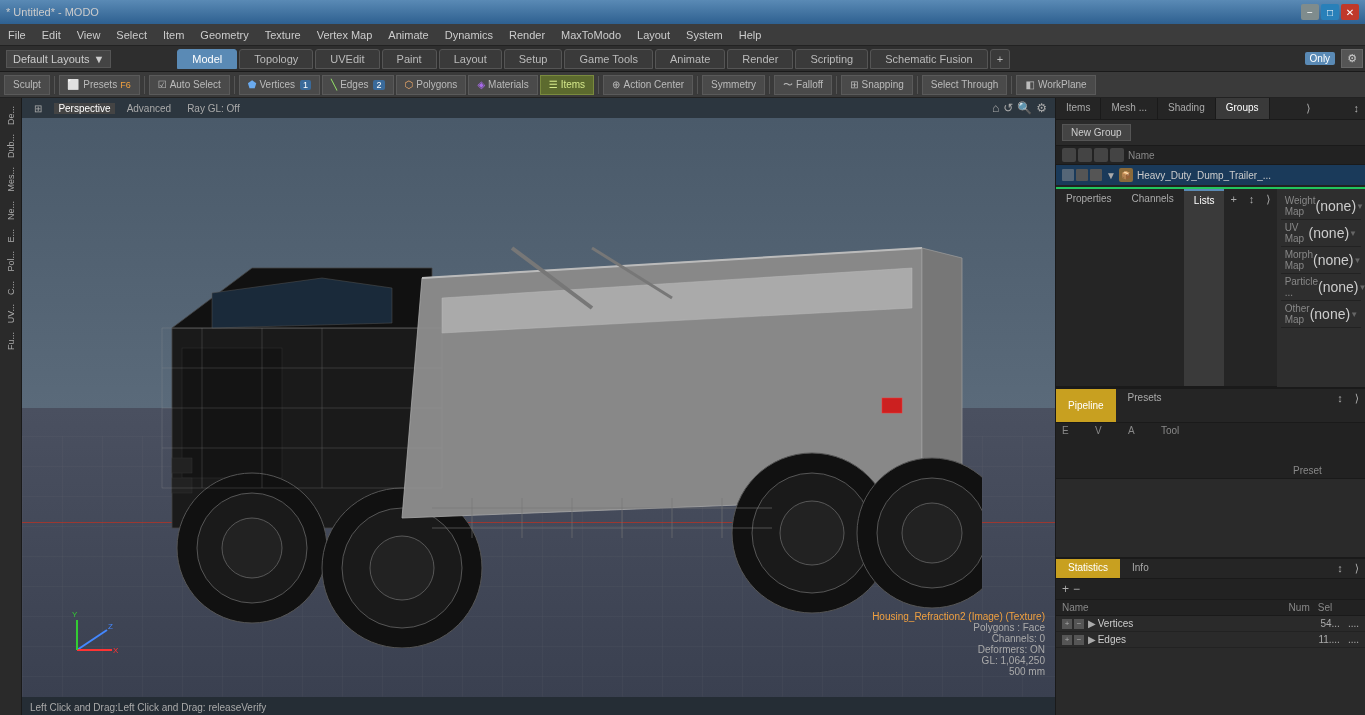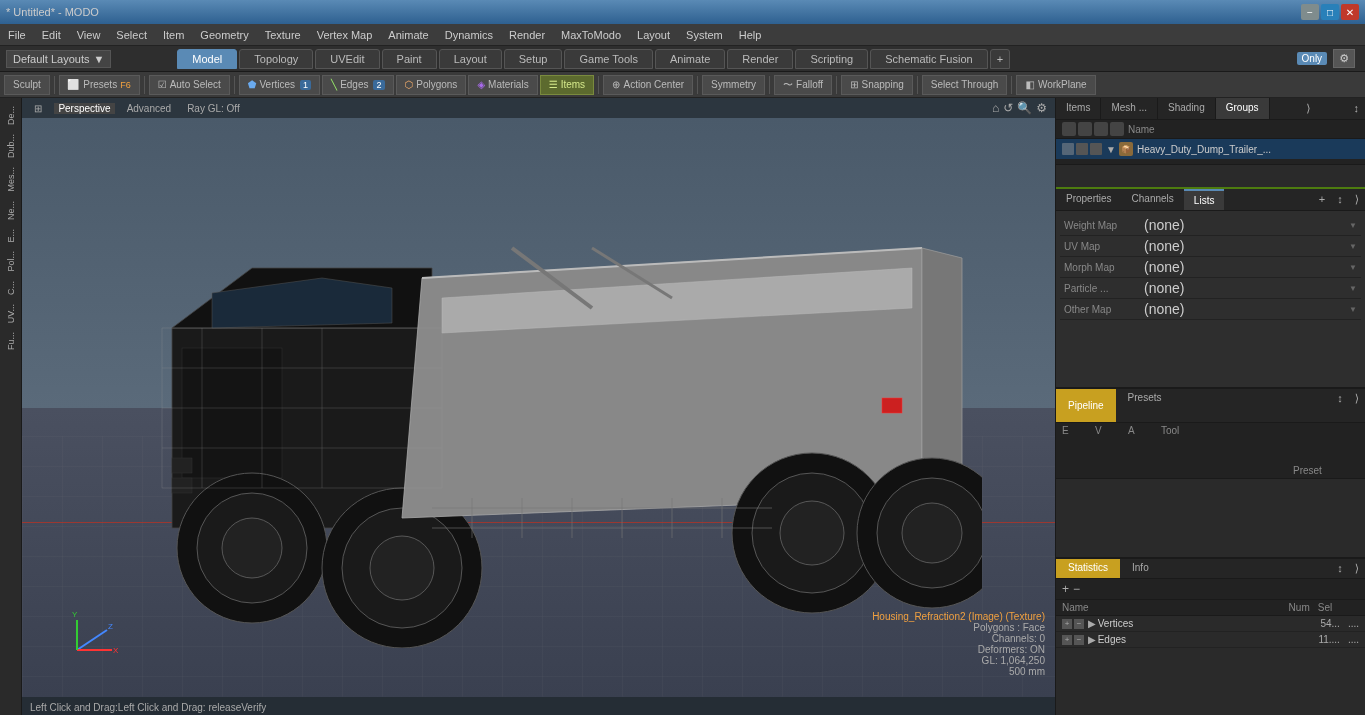--- a/index.html
+++ b/index.html
@@ -17,21 +17,21 @@
     #menu-bar { display: flex; align-items: center; background: #3c3c3c; height: 22px; border-bottom: 1px solid #222; }
     .menu-item { padding: 2px 8px; color: #ccc; cursor: pointer; font-size: 11px; height: 100%; display: flex; align-items: center; }
 
     
     #layouts-bar { display: flex; align-items: center; background: #2e2e2e; height: 26px; border-bottom: 1px solid #1a1a1a; }
     #layouts-bar .layout-left { display: flex; align-items: center; padding: 0 6px; }
     #layouts-bar .layout-dropdown { background: #444; border: 1px solid #555; color: #ccc; padding: 2px 6px; font-size: 11px; cursor: pointer; display: flex; align-items: center; gap: 4px; }
     #layouts-bar .layout-tabs { display: flex; margin-left: 60px; gap: 2px; }
     .layout-tab { padding: 3px 14px; background: #3a3a3a; border: 1px solid #555; color: #bbb; font-size: 11px; cursor: pointer; border-radius: 3px 3px 0 0; text-align: center; }
     .layout-tab.active { background: #5a8ab5; color: #fff; border-color: #5a8ab5; }
-    #layouts-bar .layout-right { margin-left: auto; display: flex; align-items: center; gap: 6px; padding-right: 10px; }
+    #layouts-bar .layout-right { margin-left: auto; display: flex; align-items: center; gap: 6px; padding-right: 2px; }
     .only-badge { background: #5a8ab5; color: #fff; padding: 1px 5px; font-size: 10px; border-radius: 2px; }
     .gear-btn { background: #555; border: 1px solid #666; color: #ccc; padding: 2px 5px; cursor: pointer; font-size: 11px; }
 
     
     #toolbar { display: flex; align-items: center; background: #3a3a3a; height: 26px; border-bottom: 1px solid #222; gap: 2px; padding: 0 4px; }
     .toolbar-btn { padding: 2px 8px; background: #4a4a4a; border: 1px solid #5a5a5a; color: #bbb; font-size: 10px; cursor: pointer; height: 20px; display: flex; align-items: center; gap: 3px; white-space: nowrap; }
     .toolbar-btn.highlighted { background: #5c6a2e; color: #d4e88a; border-color: #7a8a3e; }
     .toolbar-separator { width: 1px; background: #555; height: 18px; margin: 0 2px; }
     .toolbar-btn .count-badge { background: #3a6a9a; color: #fff; padding: 0 3px; border-radius: 2px; font-size: 9px; margin-left: 2px; }
 
@@ -83,21 +83,21 @@
     .item-row { display: flex; align-items: center; padding: 3px 6px; border-bottom: 1px solid #222; cursor: pointer; }
     .item-row.selected { background: #1a3a5a; }
     .item-row-icons { display: flex; gap: 2px; margin-right: 4px; }
     .item-icon-sm { width: 12px; height: 12px; background: #555; border-radius: 1px; cursor: pointer; }
     .item-icon-sm.eye { background: #556677; }
     .item-expand { color: #aaa; margin-right: 3px; font-size: 10px; }
     .item-type-icon { width: 14px; height: 14px; background: #8a6a3a; border-radius: 2px; margin-right: 4px; display: flex; align-items: center; justify-content: center; font-size: 8px; color: #dda; }
     .item-name { font-size: 10px; color: #ccc; }
 
     
-    #properties-panel { height: 200px; border-top: 2px solid #4d7c0f; display: flex; flex-direction: column; }
+    #properties-panel { height: 200px; border-top: 2px solid #22c55e; display: flex; flex-direction: row; }
     #properties-tabs { display: flex; background: #252525; border-bottom: 1px solid #1a1a1a; }
     .prop-tab { padding: 4px 10px; font-size: 10px; color: #aaa; cursor: pointer; }
     .prop-tab.active { background: #3a3a3a; color: #fff; border-top: 2px solid #5a8ab5; }
     .prop-tab-add { margin-left: auto; padding: 4px 6px; color: #aaa; cursor: pointer; }
     .prop-expand-btn { padding: 4px 6px; color: #aaa; cursor: pointer; }
 
     #properties-content { flex: 1; overflow-y: auto; padding: 4px; }
     .prop-row { display: flex; align-items: center; padding: 2px 4px; border-bottom: 1px solid #222; }
     .prop-label { width: 80px; font-size: 10px; color: #888; }
     .prop-value { flex: 1; font-size: 14px; color: #ccc; }
@@ -418,20 +418,23 @@
 
       <div id="items-panel-tabs">
         <div class="panel-tab">Items</div>
         <div class="panel-tab">Mesh ...</div>
         <div class="panel-tab">Shading</div>
         <div class="panel-tab-group">Groups</div>
         <span class="panel-tab-expand">⟩</span>
         <span class="panel-tab-expand">↕</span>
       </div>
 
+      <div id="items-panel-header">
+        <button class="new-group-btn">New Group</button>
+      </div>
 
       <div id="items-col-header">
         <div class="items-col-icons">
           <div class="col-icon"></div>
           <div class="col-icon"></div>
           <div class="col-icon"></div>
           <div class="col-icon"></div>
         </div>
         <span>Name</span>
       </div>

